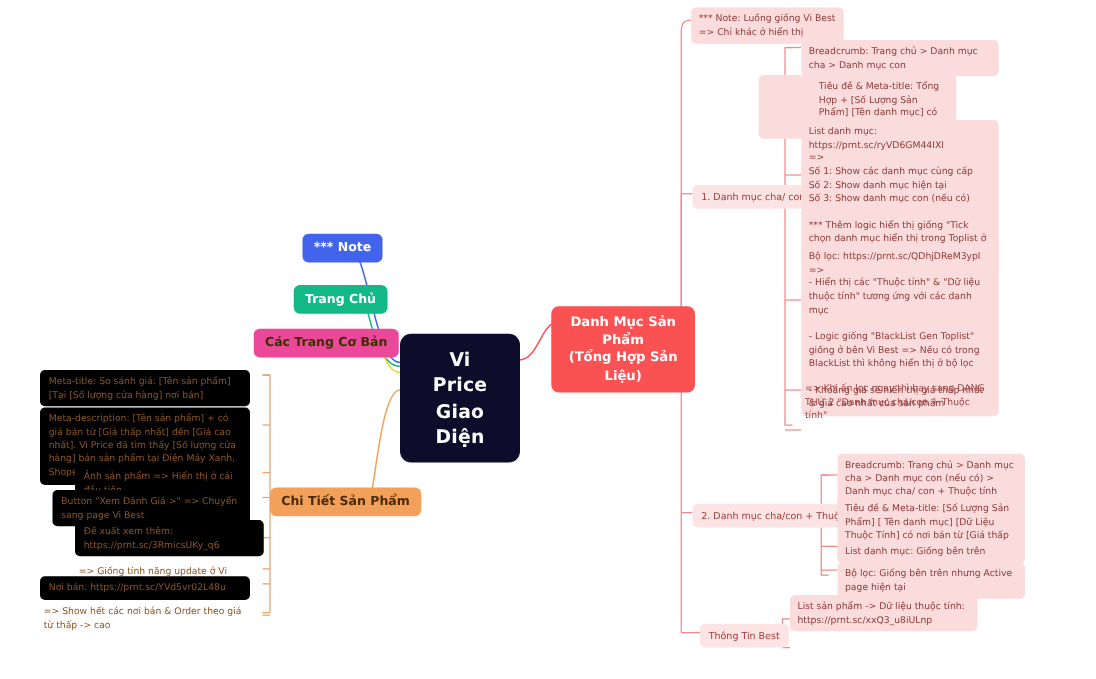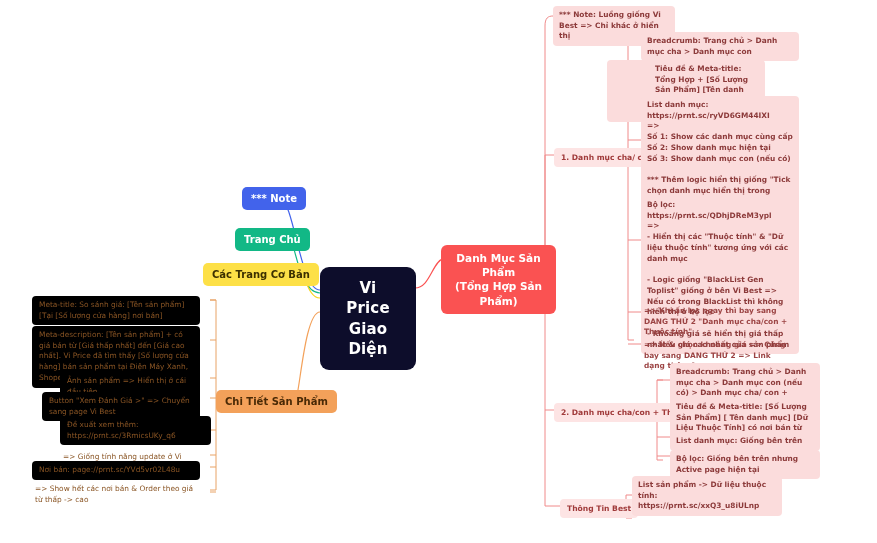--- a/index.html
+++ b/index.html
@@ -30,36 +30,35 @@
   .pill{
     border-radius:5px;
     font-size:10px;font-weight:bold;
     text-align:center;
     padding:5px 9px;
     line-height:1.3;
     white-space:nowrap;
   }
   .pill.note{background:#4263eb;color:#ffffff;}
   .pill.home{background:#12b886;color:#ffffff;}
-  .pill.basic{background:#fde047;color:#3c3000;}
+  .pill.basic{background:#ec4899;color:#3c3000;}
   .pill.detail{background:#f3a15a;color:#4a2a06;}
   .pill.cat{
     background:#fa5252;color:#ffffff;
     border-radius:6px;padding:6px 11px;
     font-size:10.5px;line-height:1.35;
     white-space:normal;text-align:center;
   }
 
   
   .rose{
     background:#fbdcdc;color:#8c3a3a;
     border-radius:4px;
     font-size:7.4px;line-height:1.45;
     padding:4px 6px;
-    font-weight:bold;
   }
   .rose.label{
     background:#fde4e4;color:#a03a3a;
     font-size:7.6px;white-space:nowrap;padding:4px 7px;
   }
   .rose.plain{background:transparent;color:#9c4444;padding:3px 5px;}
 
   
   .peach{
     background:#000000;color:#8a5524;
@@ -134,21 +133,21 @@
   <div class="node pill note" style="left:242px;top:187px;">*** Note</div>
 
   <div class="node pill home" style="left:235px;top:228px;">Trang Chủ</div>
 
   <div class="node pill basic" style="left:203px;top:263px;">Các Trang Cơ Bản</div>
 
   <div class="node pill detail" style="left:216px;top:390px;">Chi Tiết Sản Phẩm</div>
 
   <div class="node pill cat" style="left:441px;top:245px;width:115px;">
     <div>Danh Mục Sản Phẩm</div>
-    <div>(Tổng Hợp Sản Phẩm)</div>
+    <div>(Tổng Hợp Sản Liệu)</div>
   </div>
 
   <div class="node rose" style="left:553px;top:6px;width:122px;">*** Note: Luồng giống Vi Best =&gt; Chỉ khác ở hiển thị</div>
 
   <div class="node rose label" style="left:554px;top:148px;">1. Danh mục cha/ con</div>
 
   <div class="node rose" style="left:641px;top:32px;width:158px;">Breadcrumb: Trang chủ &gt; Danh mục cha &gt; Danh mục con</div>
 
   <div class="node rose" style="left:607px;top:60px;width:158px;padding-left:48px;">Tiêu đề &amp; Meta-title: Tổng Hợp + [Số Lượng Sản Phẩm] [Tên danh mục] có nơi bán từ [Giá thấp nhất]</div>
 
@@ -163,21 +162,20 @@
   <div class="node rose" style="left:641px;top:196px;width:158px;white-space:pre-line;">Bộ lọc: https://prnt.sc/QDhjDReM3ypl
 =&gt;
  - Hiển thị các "Thuộc tính" &amp; "Dữ liệu thuộc tính" tương ứng với các danh mục
 
  - Logic giống "BlackList Gen Toplist" giống ở bên Vi Best =&gt; Nếu có trong BlackList thì không hiển thị ở bộ lọc
 
  - Khoảng giá sẽ hiển thị giá thấp nhất &amp; giá cao nhất của sản phẩm</div>
 
   <div class="node rose plain" style="left:639px;top:303px;width:160px;">=&gt; Khi ấn lọc ngay thì bay sang DANG THỨ 2 "Danh mục cha/con + Thuộc tính"</div>
 
-  <div class="node rose plain" style="left:639px;top:337px;width:160px;">=&gt; Nếu chọn khoảng giá =&gt; Cũng bay sang DANG THỨ 2 =&gt; Link dạng thêm ?</div>
 
   <div class="node rose label" style="left:554px;top:403px;">2. Danh mục cha/con + Thuộc tính</div>
 
   <div class="node rose" style="left:670px;top:363px;width:150px;">Breadcrumb: Trang chủ &gt; Danh mục cha &gt; Danh mục con (nếu có) &gt; Danh mục cha/ con + Thuộc tính (giống vi best)</div>
 
   <div class="node rose" style="left:670px;top:398px;width:150px;">Tiêu đề &amp; Meta-title: [Số Lượng Sản Phẩm] [ Tên danh mục] [Dữ Liệu Thuộc Tính] có nơi bán từ [Giá thấp nhất]</div>
 
   <div class="node rose" style="left:670px;top:432px;width:150px;">List danh mục: Giống bên trên</div>
 
   <div class="node rose" style="left:670px;top:450px;width:150px;">Bộ lọc: Giống bên trên nhưng Active page hiện tại</div>
@@ -192,17 +190,17 @@
   <div class="node peach" style="left:32px;top:326px;width:168px;">Meta-description: [Tên sản phẩm] + có giá bán từ [Giá thấp nhất] đến [Giá cao nhất]. Vi Price đã tìm thấy [Số lượng cửa hàng] bán sản phẩm tại Điện Máy Xanh, Shopee,...</div>
 
   <div class="node peach" style="left:60px;top:372px;width:140px;">Ảnh sản phẩm =&gt; Hiển thị ở cái đầu tiên</div>
 
   <div class="node peach" style="left:42px;top:392px;width:158px;">Button "Xem Đánh Giá &gt;" =&gt; Chuyển sang page Vi Best</div>
 
   <div class="node peach" style="left:60px;top:416px;width:151px;">Đề xuất xem thêm: https://prnt.sc/3RmicsUKy_q6</div>
 
   <div class="node peach plain" style="left:58px;top:449px;width:145px;">=&gt; Giống tính năng update ở Vi Best</div>
 
-  <div class="node peach" style="left:32px;top:461px;width:168px;">Nơi bán: page://prnt.sc/YVd5vr02L48u</div>
+  <div class="node peach" style="left:32px;top:461px;width:168px;">Nơi bán: https://prnt.sc/YVd5vr02L48u</div>
 
   <div class="node peach plain" style="left:30px;top:481px;width:170px;">=&gt; Show hết các nơi bán &amp; Order theo giá từ thấp -&gt; cao</div>
 
 </div>
 
 </body></html>

